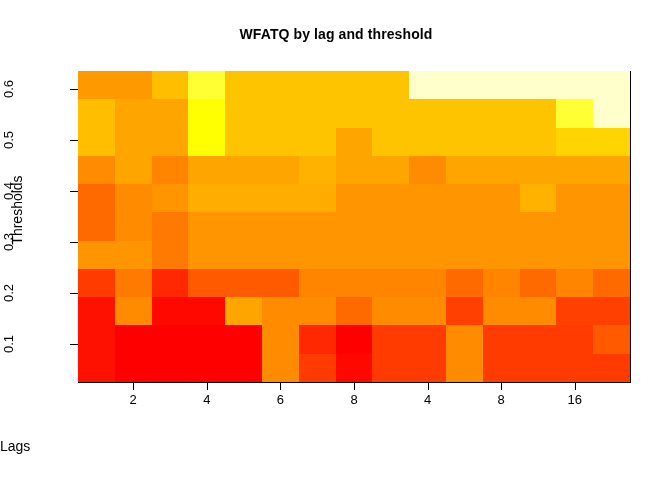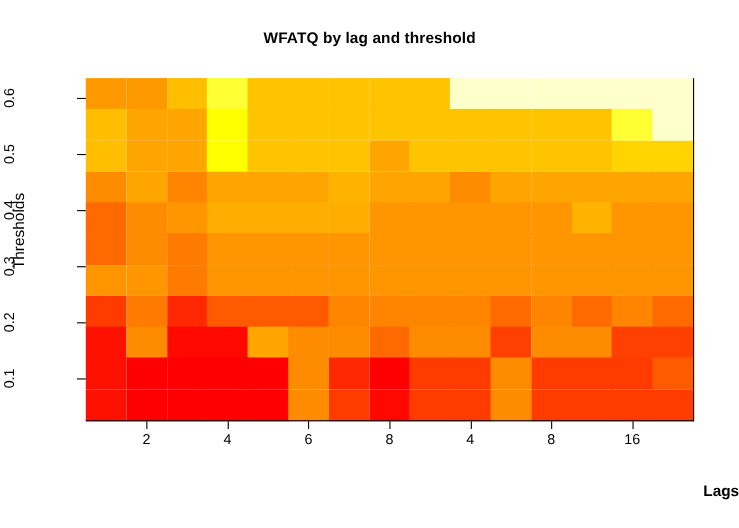--- a/index.html
+++ b/index.html
@@ -93,23 +93,22 @@
     position: absolute;
     left: -24px;
     width: 66px;
     height: 14px;
   }
   #x-axis-title {
     position: absolute;
     left: 0;
     top: 438px;
     width: 672px;
-    text-align: right;
+    text-align: left;
     font-size: 14px;
-    font-weight: bold;
   }
   #y-axis-title {
     position: absolute;
     left: -23px;
     top: 202px;
     width: 80px;
     text-align: center;
     font-size: 14px;
     transform: rotate(-90deg);
     transform-origin: center center;

